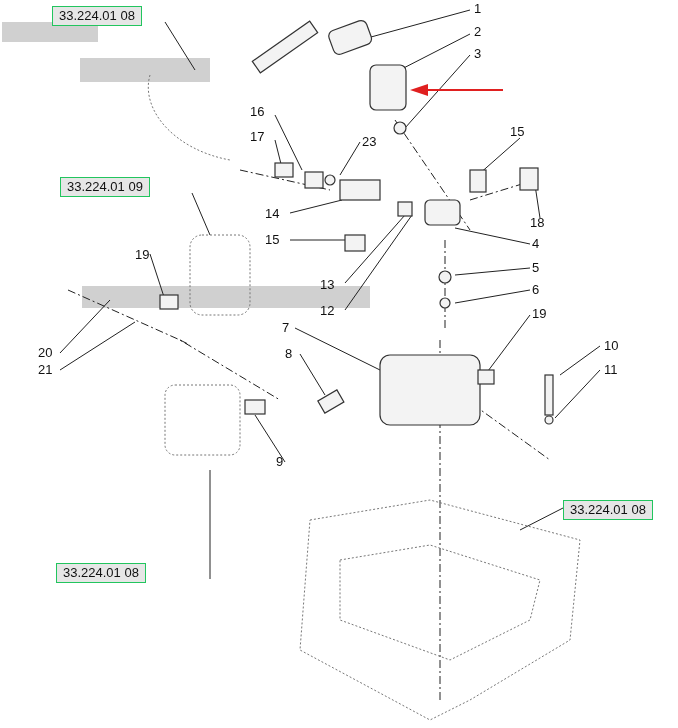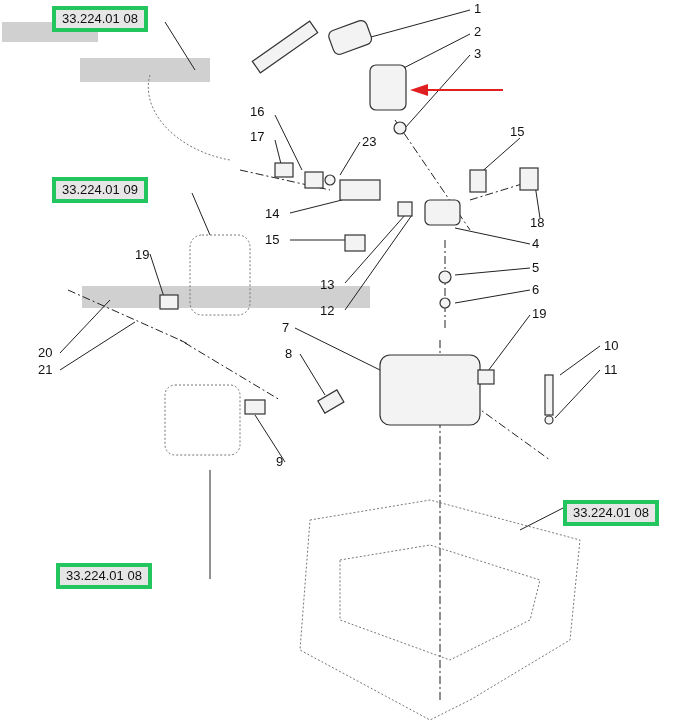--- a/index.html
+++ b/index.html
@@ -1,31 +1,31 @@
 <!DOCTYPE html>
 <html><head>
 <meta charset="utf-8">
 <style>
   html, body { margin:0; padding:0; background:#ffffff; }
   body { width:678px; height:728px; position:relative; overflow:hidden; font-family:"Liberation Sans", sans-serif; }
   #diagram { position:absolute; left:0; top:0; width:678px; height:728px; }
-  .ref-box { position:absolute; background:#e6e6e6; border:4px solid #22c55e; font-size:13px; color:#111; padding:1px 6px; line-height:16px; white-space:nowrap; }
+  .ref-box { position:absolute; background:#e6e6e6; border:1px solid #22c55e; font-size:13px; color:#111; padding:1px 6px; line-height:16px; white-space:nowrap; }
   .callout { font-family:"Liberation Sans", sans-serif; font-size:13px; fill:#111; }
   .gray-band { position:absolute; background:#c8c8c8; opacity:0.85; }
 </style>
 </head>
 <body>
 
 <div id="diagram">
   <div class="gray-band" style="left:2px;top:22px;width:96px;height:20px;"></div>
   <div class="gray-band" style="left:80px;top:58px;width:130px;height:24px;"></div>
   <div class="gray-band" style="left:82px;top:286px;width:288px;height:22px;"></div>
 
   <div class="ref-box" style="left:52px;top:6px;">33.224.01 08</div>
-  <div class="ref-box" style="left:52px;top:177px;text-align:center;">33.224.01 09</div>
+  <div class="ref-box" style="left:60px;top:177px;text-align:center;">33.224.01 09</div>
   <div class="ref-box" style="left:56px;top:563px;">33.224.01 08</div>
   <div class="ref-box" style="left:563px;top:500px;">33.224.01 08</div>
 
   <svg width="678" height="728" style="position:absolute;left:0;top:0;">
     <g stroke="#222" stroke-width="1" fill="none">
 
       <path d="M165 22 L195 70"></path>
       <path d="M192 193 L210 235"></path>
       <path d="M210 579 L210 470"></path>
       <path d="M563 508 L520 530"></path>

